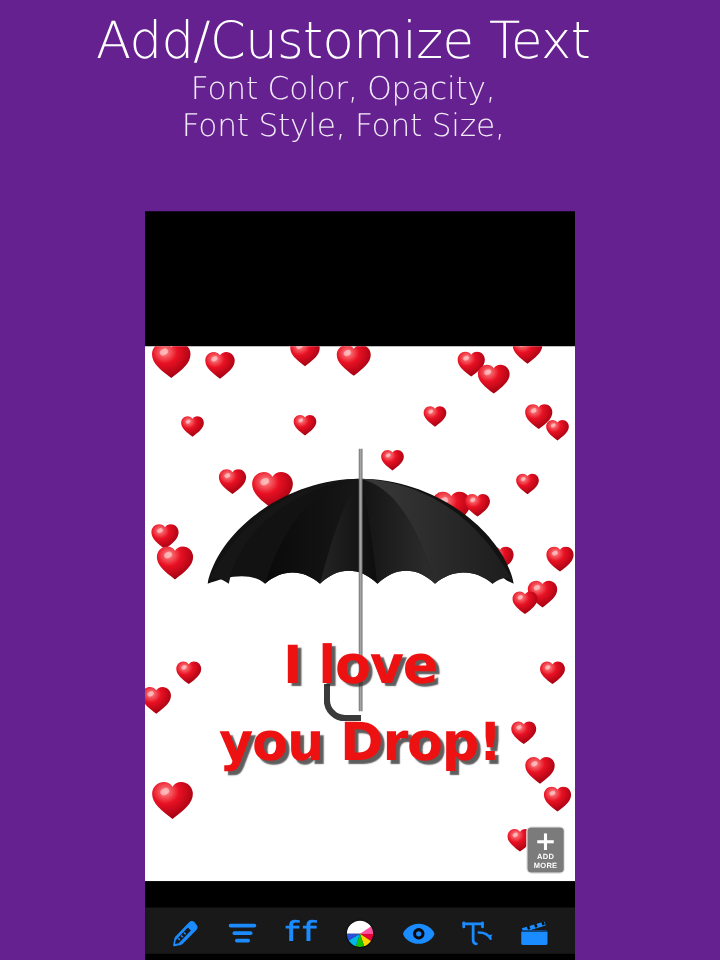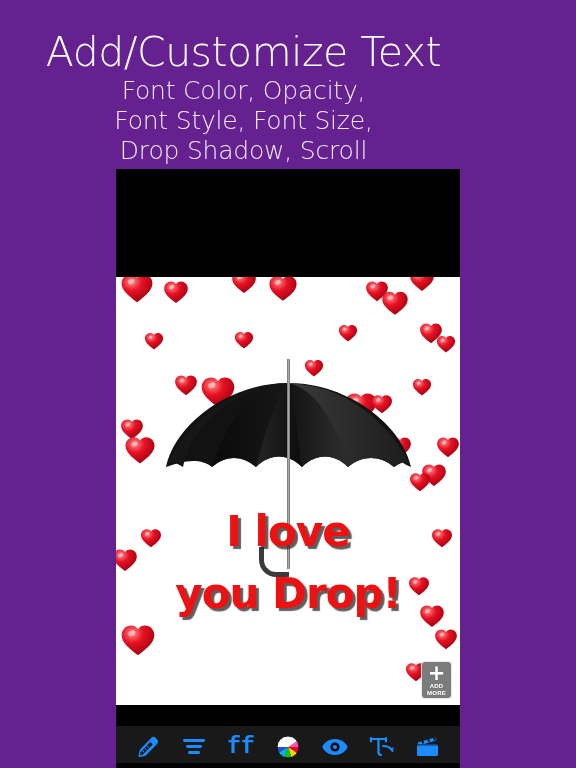--- a/index.html
+++ b/index.html
@@ -5,21 +5,21 @@
   * { margin:0; padding:0; box-sizing:border-box; }
   html,body { width:576px; height:768px; }
   body {
     background:#662191;
     font-family:"Liberation Sans", sans-serif;
     overflow:hidden;
     position:relative;
   }
 
   
-  #promo { width:487px; text-align:center; padding-top:28px; }
+  #promo { width:487px; text-align:center; padding-top:8px;margin-left:31px; }
   #promo-title {
     color:#ffffff;
     font-size:41px;
     font-weight:300;
     letter-spacing:-0.5px;
     line-height:48px;
     font-family:"DejaVu Sans", sans-serif;
   }
   .promo-sub {
     color:#f2eaf7;
@@ -138,21 +138,20 @@
     font-family:Liberation Mono, monospace; line-height:23px;
   }
 </style>
 </head>
 <body>
 
 <div id="promo">
   <div id="promo-title">Add/Customize Text</div>
   <div class="promo-sub">Font Color, Opacity,</div>
   <div class="promo-sub">Font Style, Font Size,</div>
-  <div class="promo-sub">Drop Shadow, Scroll</div>
 </div>
 
 <div id="device">
 
 
   <div id="canvas">
 
     <div id="hearts-layer">
         <div class="heart" style="left: 4px; top: -6px; width: 34px; height: 34px;">
           <svg width="34" height="34" viewBox="0 0 32 32">

